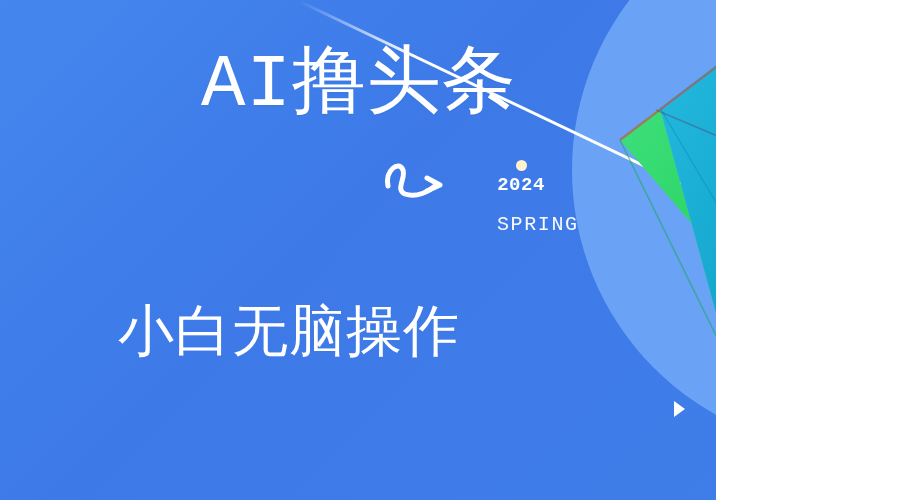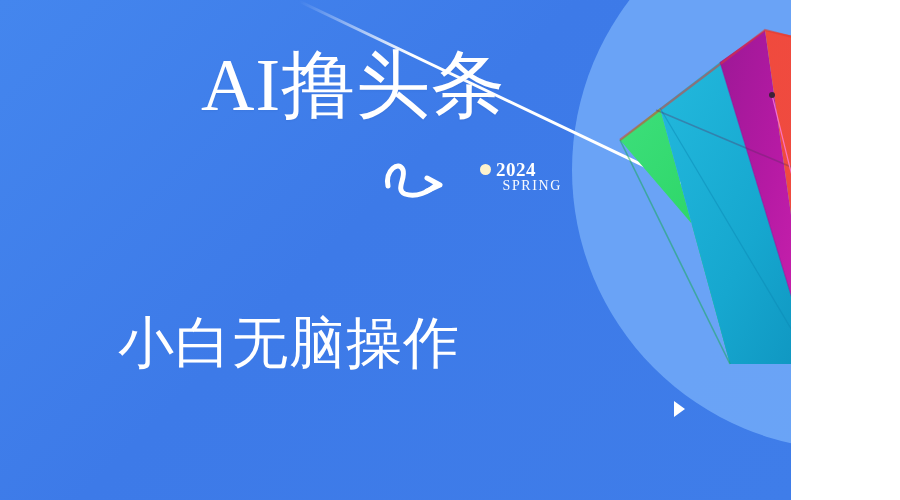--- a/index.html
+++ b/index.html
@@ -3,24 +3,24 @@
 <meta charset="utf-8">
 <title>AI撸头条</title>
 <style>
   html, body {
     margin: 0;
     padding: 0;
     background: #ffffff;
   }
   #poster {
     position: relative;
-    width: 791px;
+    width: 716px;
     height: 500px;
     overflow: hidden;
-    font-family: Liberation Serif, serif;
+    font-family: Liberation Mono, monospace;
     background: linear-gradient(135deg, #4486ee 0%, #3d7ae8 45%, #3f7de9 100%);
     user-select: none;
   }
 
   
   .bg-circle {
     position: absolute;
     left: 572px;
     top: -110px;
     width: 560px;
@@ -86,21 +86,21 @@
     line-height: 1;
     color: #ffffff;
     font-weight: 400;
     letter-spacing: 1px;
     white-space: nowrap;
   }
   .subline .gap { display:inline-block; width: 22px; }
   .tagline {
     position: absolute;
     left: 118px;
-    top: 315px;
+    top: 307px;
     font-size: 56px;
     line-height: 1;
     color: #ffffff;
     font-weight: 400;
     letter-spacing: 1px;
     white-space: nowrap;
   }
 
   
   .doodle-arrow {
@@ -117,44 +117,44 @@
     position: absolute;
     left: 480px;
     top: 160px;
     width: 82px;
     color: #ffffff;
   }
   .season-badge .row {
     display: flex;
     align-items: center;
     gap: 5px;
+    flex-direction: column;
   }
   .season-badge .dot {
     width: 11px;
     height: 11px;
     border-radius: 50%;
     background: #fdf2cd;
     flex: none;
     box-shadow: 0 0 0 0 rgba(0,0,0,0);
   }
   .season-badge .year {
     font-size: 19px;
     font-weight: 700;
     letter-spacing: .5px;
     line-height: 1;
   }
   .season-badge .season {
-    margin-top: 0;
+    margin-top: 20px;
     margin-left: 17px;
-    font-size: 14px;
+    font-size: 20px;
     letter-spacing: 1.6px;
     line-height: 1;
     font-weight: 400;
     opacity: .97;
-    text-align: right;
   }
 </style>
 </head>
 <body>
 
 <div id="poster">
 
   <div class="bg-circle"></div>
 
   <div class="kite-string"></div>

